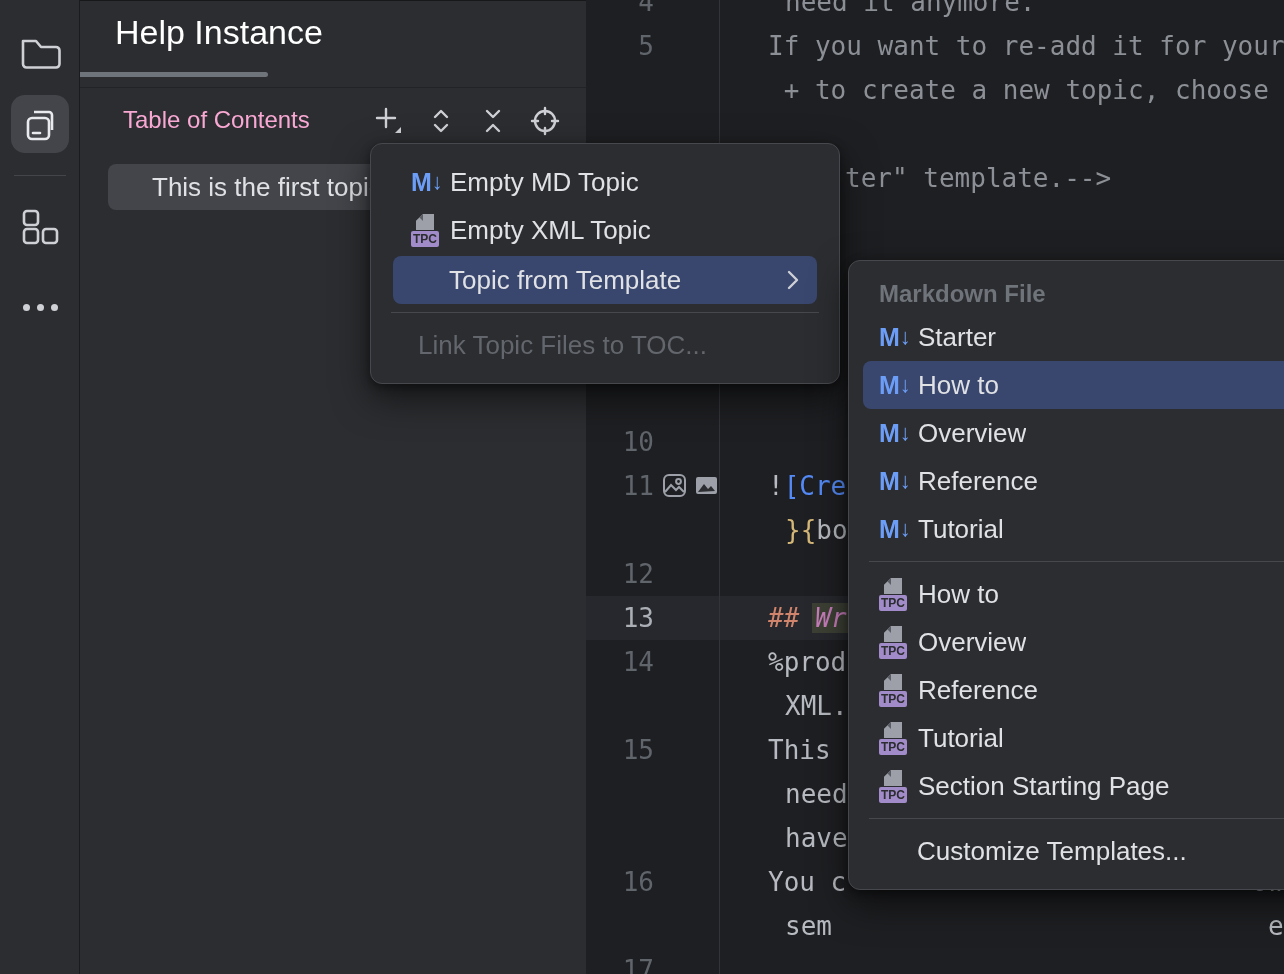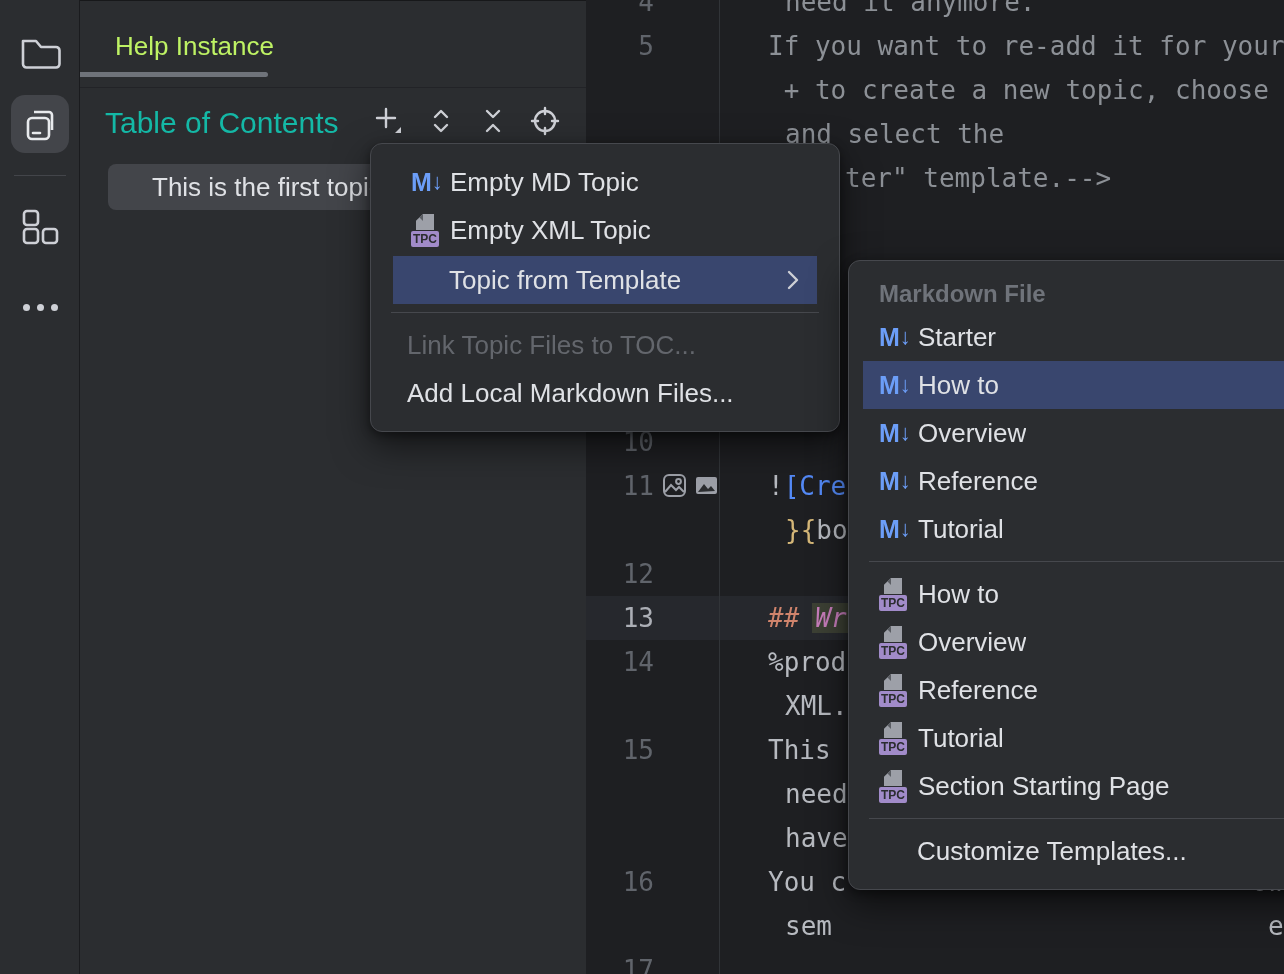--- a/index.html
+++ b/index.html
@@ -13,25 +13,25 @@
   .stripe-btn { position:absolute; left:11px; width:58px; height:58px; border-radius:14px;
                 display:flex; align-items:center; justify-content:center; }
   .stripe-btn.selected { background:#43454A; }
   .stripe-divider { position:absolute; left:14px; top:175px; width:52px; height:1px; background:#43454A; }
   .dots { display:flex; gap:7px; }
   .dots i { width:7px; height:7px; border-radius:50%; background:#CED0D6; }
 
   
   .toolwindow { position:absolute; left:80px; top:0; width:506px; height:974px;
                 background:#2B2D30; border-top:1px solid #17181A; }
-  .tw-title { position:absolute; left:35px; top:30px; font-size:26px; font-weight:500; color:#bef264; }
+  .tw-title { position:absolute; left:35px; top:12px; font-size:34px; font-weight:500; color:#ffffff; }
   .tab-underline { position:absolute; left:0; top:71px; width:188px; height:5px;
                    background:#6F737A; border-radius:0 3px 3px 0; }
   .tw-header-border { position:absolute; left:0; top:86px; width:506px; height:1px; background:#222327; }
-  .toc-label { position:absolute; left:25px; top:105px; font-size:30px; color:#14b8a6; }
+  .toc-label { position:absolute; left:43px; top:105px; font-size:24px; color:#f9a8d4; }
   .toolbar-icons { position:absolute; left:291px; top:102px; display:flex; gap:16px; }
   .tbtn { width:36px; height:36px; border-radius:6px; display:flex; align-items:center; justify-content:center; }
   .toc-item { position:absolute; left:28px; top:163px; width:332px; height:46px; background:#43454A;
               border-radius:8px; display:flex; align-items:center; padding-left:44px;
               font-size:26px; color:#DFE1E5; white-space:nowrap; overflow:hidden; }
 
   
   .editor { position:absolute; left:586px; top:0; width:698px; height:974px; background:#1E1F22;
             font-family:"DejaVu Sans Mono", monospace; font-size:26px; line-height:44px; }
   .cur-line { position:absolute; left:0; right:0; top:596px; height:44px; background:#26282D; }
@@ -50,23 +50,23 @@
   .c-head { color:#C77DBB; font-style:italic; background:#3C4034; padding:0 3px; }
   .gicons { position:absolute; left:76px; top:9px; display:flex; gap:7px; }
 
   
   .menu { position:absolute; background:#2B2D30; border:1px solid #46484D; border-radius:12px;
           box-shadow:0 14px 36px rgba(0,0,0,.55), 0 3px 10px rgba(0,0,0,.4);
           padding:14px 0; color:#DFE1E5; font-size:26px; }
   .menu1 { left:370px; top:143px; width:470px; z-index:20; }
   .menu2 { left:848px; top:260px; width:480px; z-index:21; }
   .mi { height:48px; display:flex; align-items:center; padding-left:40px; white-space:nowrap; }
-  .mi.noicon { padding-left:36px; }
+  .mi.noicon { padding-left:47px; }
   .mi.disabled { color:#63666C; }
-  .mi.selected { background:#39466E; border-radius:0; margin:2px 22px; padding-left:56px; height:48px; }
+  .mi.selected { background:#39466E; border-radius:8px; margin:2px 22px; padding-left:56px; height:48px; }
   .menu2 .mi { padding-left:30px; }
   .menu2 .mi.selected { margin:0 14px; padding-left:16px; }
   .menu2 .mi.noicon { padding-left:68px; }
   .msep { height:1px; background:#46484D; margin:8px 20px; }
   .mheader { height:38px; display:flex; align-items:center; padding-left:30px;
              color:#6F737A; font-size:24px; font-weight:600; }
   .mi-label { overflow:hidden; }
   .grow { flex:1; }
   .chev { margin-right:18px; }
 
@@ -177,23 +177,20 @@
       <span class="lnum">4</span>
       <span class="code c-com" style="left:199px">need it anymore.</span>
     </div>
     <div class="erow" style="top:24px">
       <span class="lnum">5</span>
       <span class="code c-com" style="left:182px">If you want to re-add it for your</span>
     </div>
     <div class="erow" style="top:68px">
       <span class="code c-com" style="left:182px"> + to create a new topic, choose t</span>
     </div>
-    <div class="erow" style="top:112px">
-      <span class="code c-com" style="left:199px">and select the</span>
-    </div>
     <div class="erow" style="top:156px">
       <span class="code c-com" style="left:259px">ter" template.--&gt;</span>
     </div>
     <div class="erow" style="top:288px">
       <span class="code c-com" style="left:682px">c</span>
     </div>
     <div class="erow" style="top:332px">
       <span class="code c-com" style="left:666px">at</span>
     </div>
     <div class="erow" style="top:376px">
@@ -290,23 +287,20 @@
       <span class="chev">
         <svg width="12" height="20" viewBox="0 0 12 20" fill="none" stroke="#CED0D6" stroke-width="2.4" stroke-linecap="round" stroke-linejoin="round">
           <path d="M2 2l8 8-8 8"></path>
         </svg>
       </span>
     </div>
     <div class="msep"></div>
     <div class="mi noicon disabled">
       <span class="mi-label">Link Topic Files to TOC...</span>
     </div>
-    <div class="mi noicon">
-      <span class="mi-label">Add Local Markdown Files...</span>
-    </div>
   </div>
 
   <div class="menu menu2">
     <div class="mheader">Markdown File</div>
     <div class="mi">
       <span class="ic md">
           <b>M</b>
           <i>↓</i>
         </span>
       <span class="mi-label">Starter</span>

